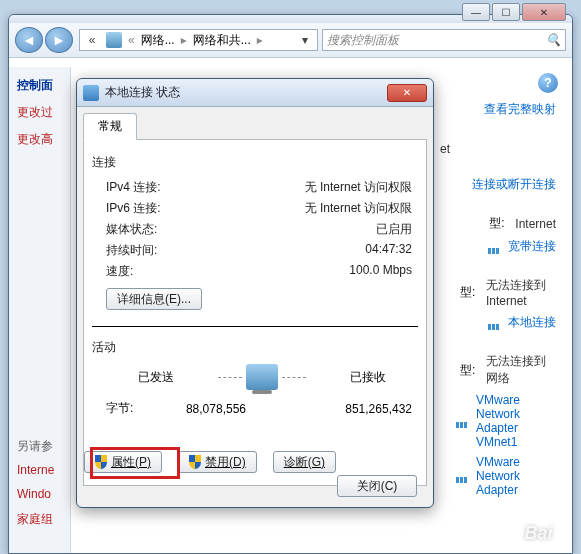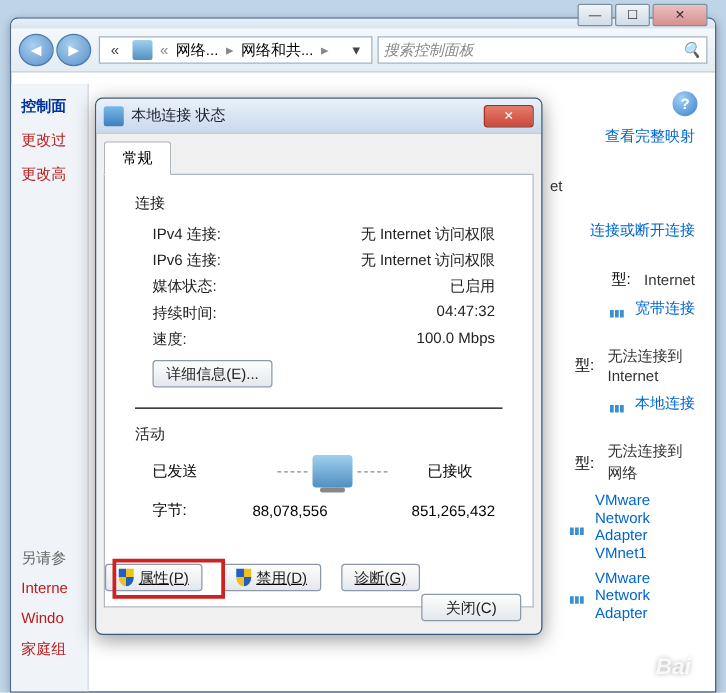--- a/index.html
+++ b/index.html
@@ -11,21 +11,21 @@
 .cp-winctrl { position: absolute; top: -12px; right: 6px; display: flex; gap: 2px; }
 .cp-winctrl > div { width: 28px; height: 18px; background: linear-gradient(#f0f4f8,#d0dce8); border: 1px solid #8090a0; border-radius: 2px; display: flex; align-items: center; justify-content: center; font-size: 10px; color: #333; }
 .cp-winctrl .close { width: 44px; background: linear-gradient(#e8c0c0,#d89090); }
 
 .cp-toolbar { display: flex; align-items: center; padding: 4px 6px; background: linear-gradient(#f4f8fc,#e4ecf4); border-bottom: 1px solid #c0cad4; }
 .nav-back, .nav-fwd { width: 28px; height: 26px; border-radius: 50%; background: radial-gradient(circle at 40% 35%, #a8d0f0, #5a90c8); border: 1px solid #4a7aa8; margin-right: 2px; display: flex; align-items: center; justify-content: center; color: #fff; font-size: 14px; }
 .breadcrumb { flex: 1; margin: 0 4px; height: 22px; background: #fff; border: 1px solid #a0b0c0; display: flex; align-items: center; padding: 0 4px; gap: 6px; overflow: hidden; }
 .bc-icon { width: 16px; height: 16px; background: linear-gradient(#a0d0f0,#5090c0); border-radius: 2px; flex-shrink: 0; }
 .bc-sep { color: #888; }
 .bc-dd { width: 16px; text-align: center; color: #444; }
-.search { width: 264px; height: 22px; background: #fff; border: 1px solid #a0b0c0; display: flex; align-items: center; padding: 0 4px; color: #888; font-style: italic; }
+.search { width: 244px; height: 22px; background: #fff; border: 1px solid #a0b0c0; display: flex; align-items: center; padding: 0 4px; color: #888; font-style: italic; }
 .search .mag { margin-left: auto; color: #5a90c8; }
 
 .cp-body { display: flex; position: absolute; top: 52px; bottom: 0; left: 0; right: 0; }
 .sidebar { width: 62px; background: #f0f4f8; border-right: 1px solid #d0d8e0; padding: 10px 8px; }
 .sidebar .hdr { color: #003399; font-weight: bold; margin-bottom: 10px; }
 .sidebar .item { color: #b91c1c; margin-bottom: 10px; white-space: nowrap; overflow: hidden; }
 .sidebar .grp { color: #666; margin-top: 20px; margin-bottom: 8px; }
 
 .main { flex: 1; padding: 10px 12px; position: relative; }
 .help-icon { position: absolute; top: 6px; right: 14px; width: 20px; height: 20px; border-radius: 50%; background: radial-gradient(circle at 35% 30%, #a0d0f8,#3a80c8); color: #fff; display: flex; align-items: center; justify-content: center; font-weight: bold; }
@@ -40,33 +40,33 @@
 
 .dlg { position: absolute; top: 78px; left: 76px; width: 358px; height: 430px; background: #f0f0f0; border: 1px solid #3a5a7a; border-radius: 6px; box-shadow: 0 4px 16px rgba(0,0,0,0.4); }
 .dlg-titlebar { height: 28px; background: linear-gradient(#eaf2fa,#c8d8ec); border-radius: 6px 6px 0 0; display: flex; align-items: center; padding: 0 6px; border-bottom: 1px solid #a0b0c0; }
 .dlg-icon { width: 16px; height: 16px; background: linear-gradient(#7ab8e8,#3a80c0); border-radius: 2px; margin-right: 6px; }
 .dlg-title { color: #223; flex: 1; }
 .dlg-close { width: 40px; height: 18px; background: linear-gradient(#e87a6a,#c84a3a); border: 1px solid #a03020; border-radius: 3px; color: #fff; display: flex; align-items: center; justify-content: center; font-size: 10px; }
 
 .dlg-body { padding: 6px; }
 .tabstrip { display: flex; border-bottom: 1px solid #b0b8c0; }
 .tab { padding: 4px 14px; background: #fff; border: 1px solid #b0b8c0; border-bottom: 1px solid #fff; border-radius: 3px 3px 0 0; margin-bottom: -1px; }
-.tab-content { background: #fff; border: 1px solid #b0b8c0; border-top: none; padding: 14px 24px; height: 346px; position: relative; }
+.tab-content { background: #fff; border: 1px solid #b0b8c0; border-top: none; padding: 14px 8px; height: 346px; position: relative; }
 
 .section-title { margin-bottom: 8px; color: #222; }
 .kv { display: flex; margin: 4px 0 4px 14px; }
 .kv .k { flex: 0 0 110px; color: #222; }
 .kv .v { flex: 1; text-align: right; color: #222; padding-right: 6px; }
 
 .btn { display: inline-flex; align-items: center; justify-content: center; height: 22px; padding: 0 10px; background: linear-gradient(#fdfdfd,#e4e8ec); border: 1px solid #8a98a8; border-radius: 3px; cursor: pointer; color: #222; gap: 4px; }
 .btn .shield { width: 12px; height: 14px; background: conic-gradient(#f0c020 0 25%, #2060c0 25% 50%, #f0c020 50% 75%, #2060c0 75%); border-radius: 0 0 50% 50%; }
 
 .activity { margin-top: 16px; border-top: 1px solid #000000; padding-top: 12px; }
 .act-hdr { display: flex; align-items: center; margin: 8px 0 10px 14px; }
-.act-hdr .sent { flex: 0 0 100px; }
+.act-hdr .sent { flex: 0 0 100px; text-align: center; }
 .act-hdr .mid { flex: 1; display: flex; align-items: center; justify-content: center; gap: 4px; }
 .act-hdr .recv { flex: 0 0 100px; text-align: center; }
 .pc-icon { width: 32px; height: 26px; background: linear-gradient(#a0d0f0,#5090c0); border-radius: 3px; position: relative; }
 .pc-icon::after { content: ""; position: absolute; bottom: -4px; left: 6px; width: 20px; height: 4px; background: #888; border-radius: 2px; }
 .act-dash { width: 24px; height: 1px; border-top: 1px dashed #888; }
 .act-vals { display: flex; margin: 4px 0 4px 14px; align-items: center; }
 .act-vals .lbl { flex: 0 0 60px; }
 .act-vals .s { flex: 0 0 100px; text-align: right; padding-right: 20px; }
 .act-vals .r { flex: 1; text-align: right; padding-right: 6px; }
 

